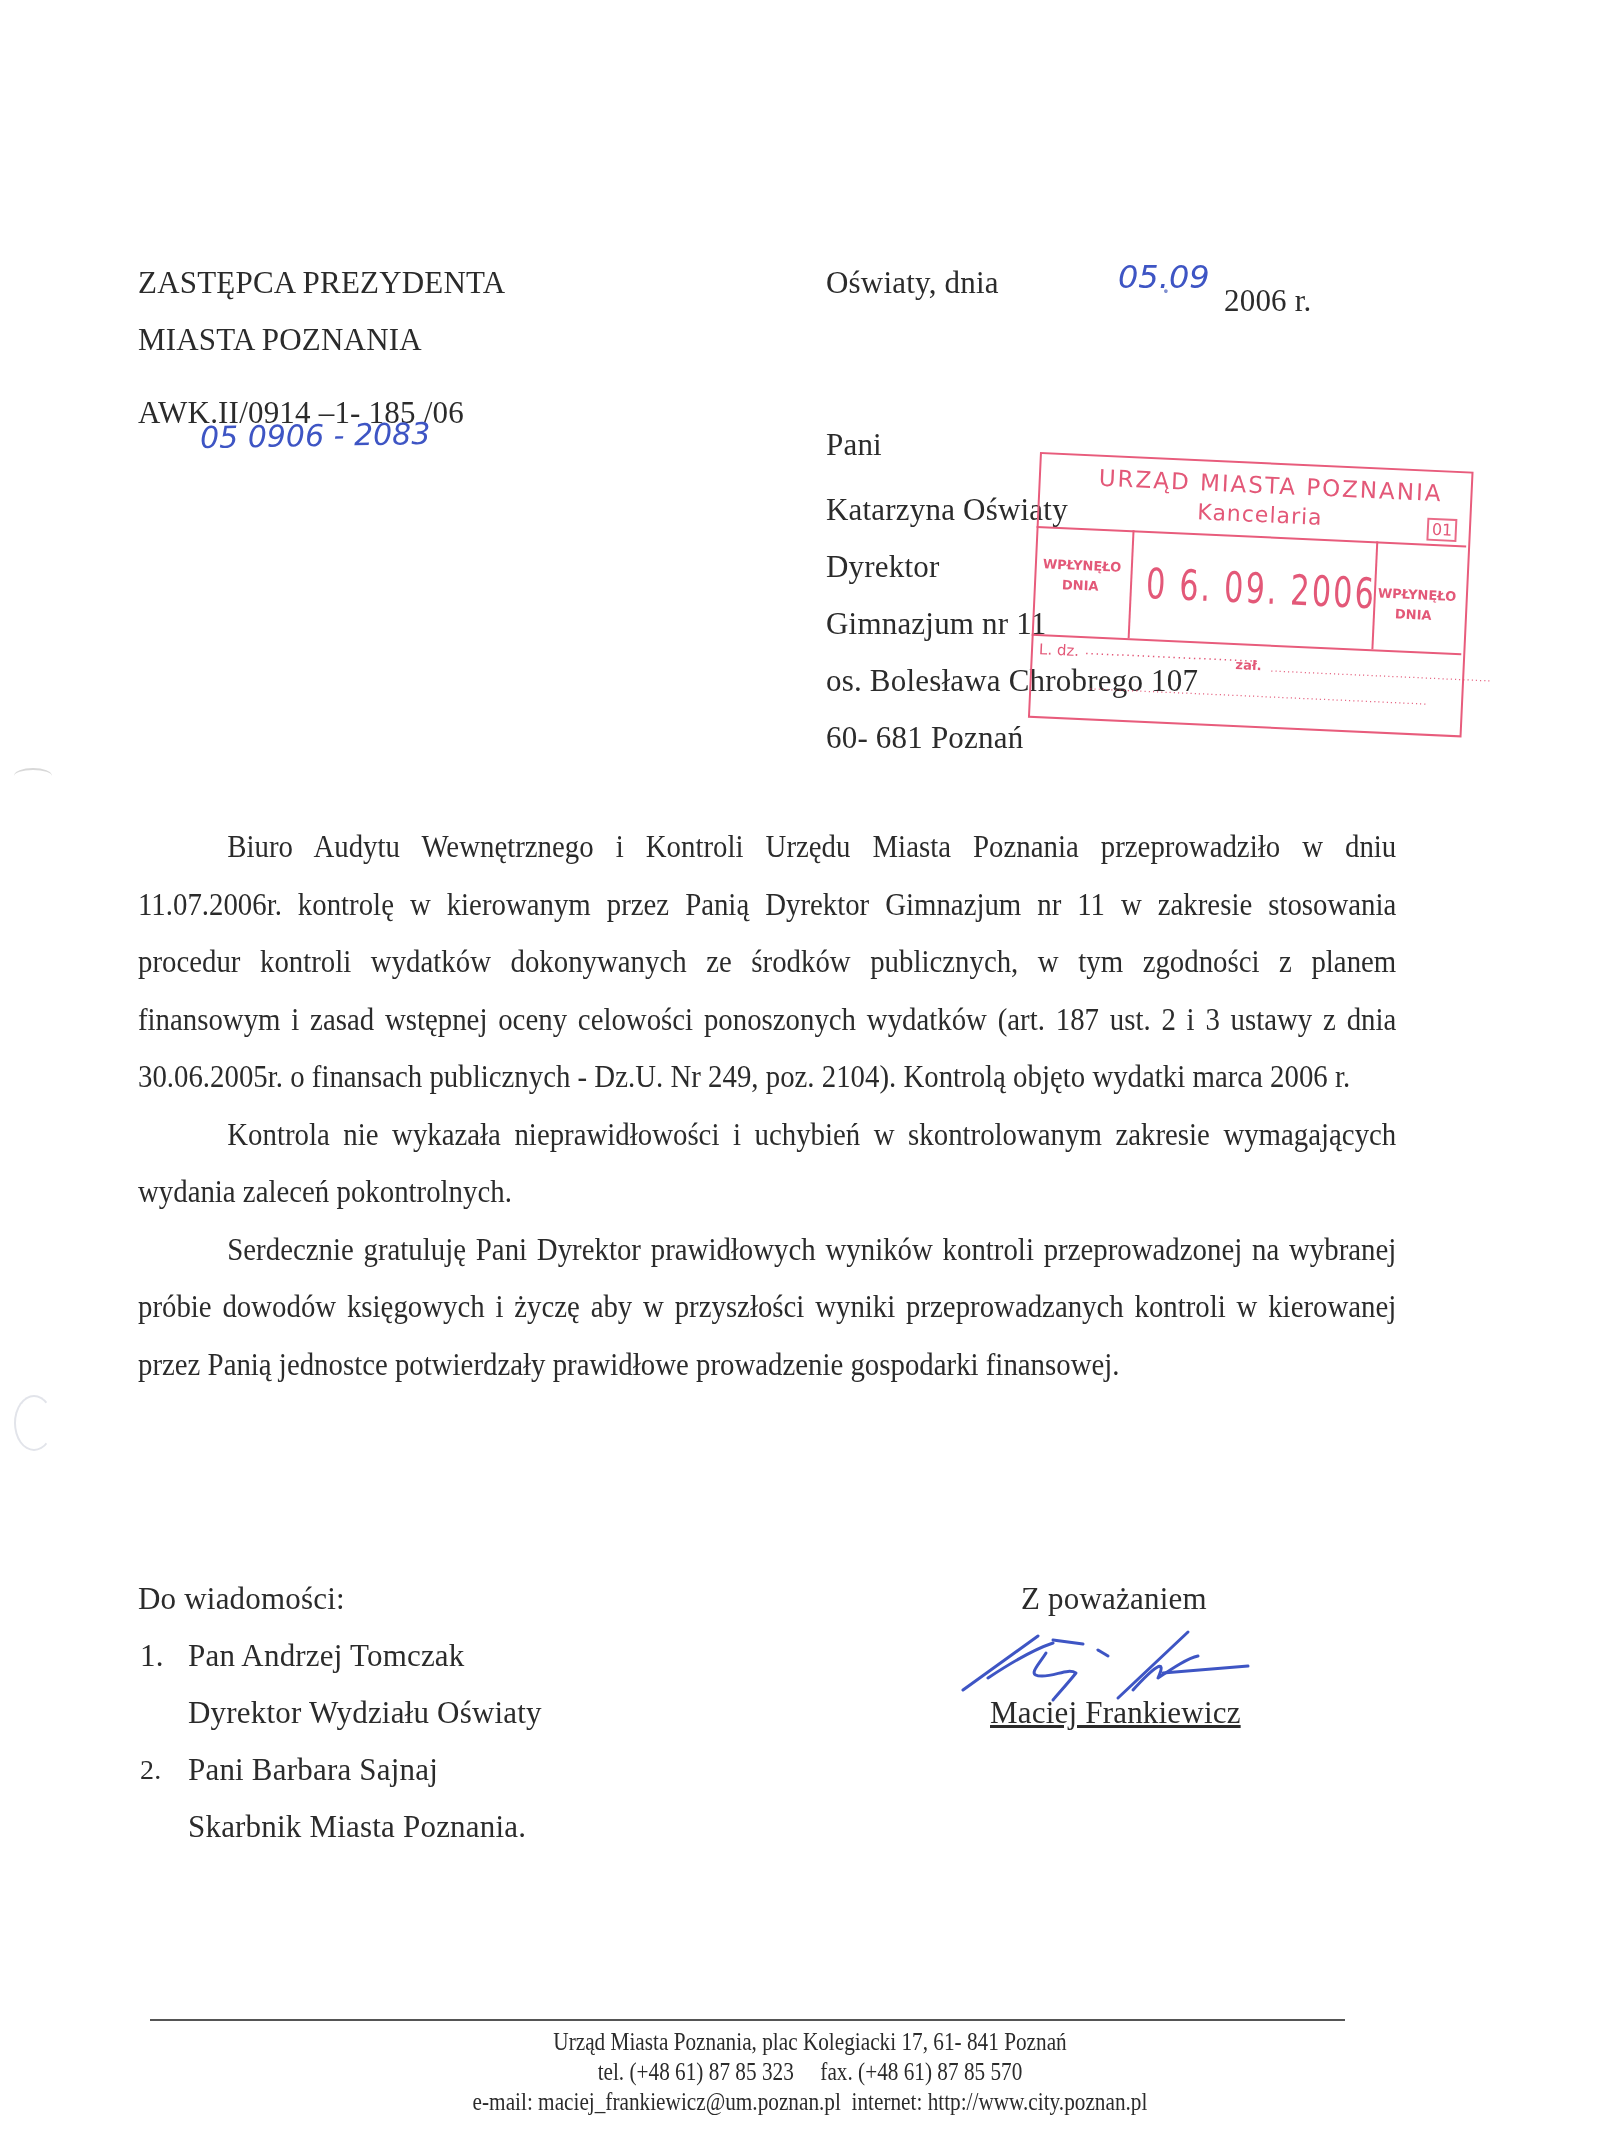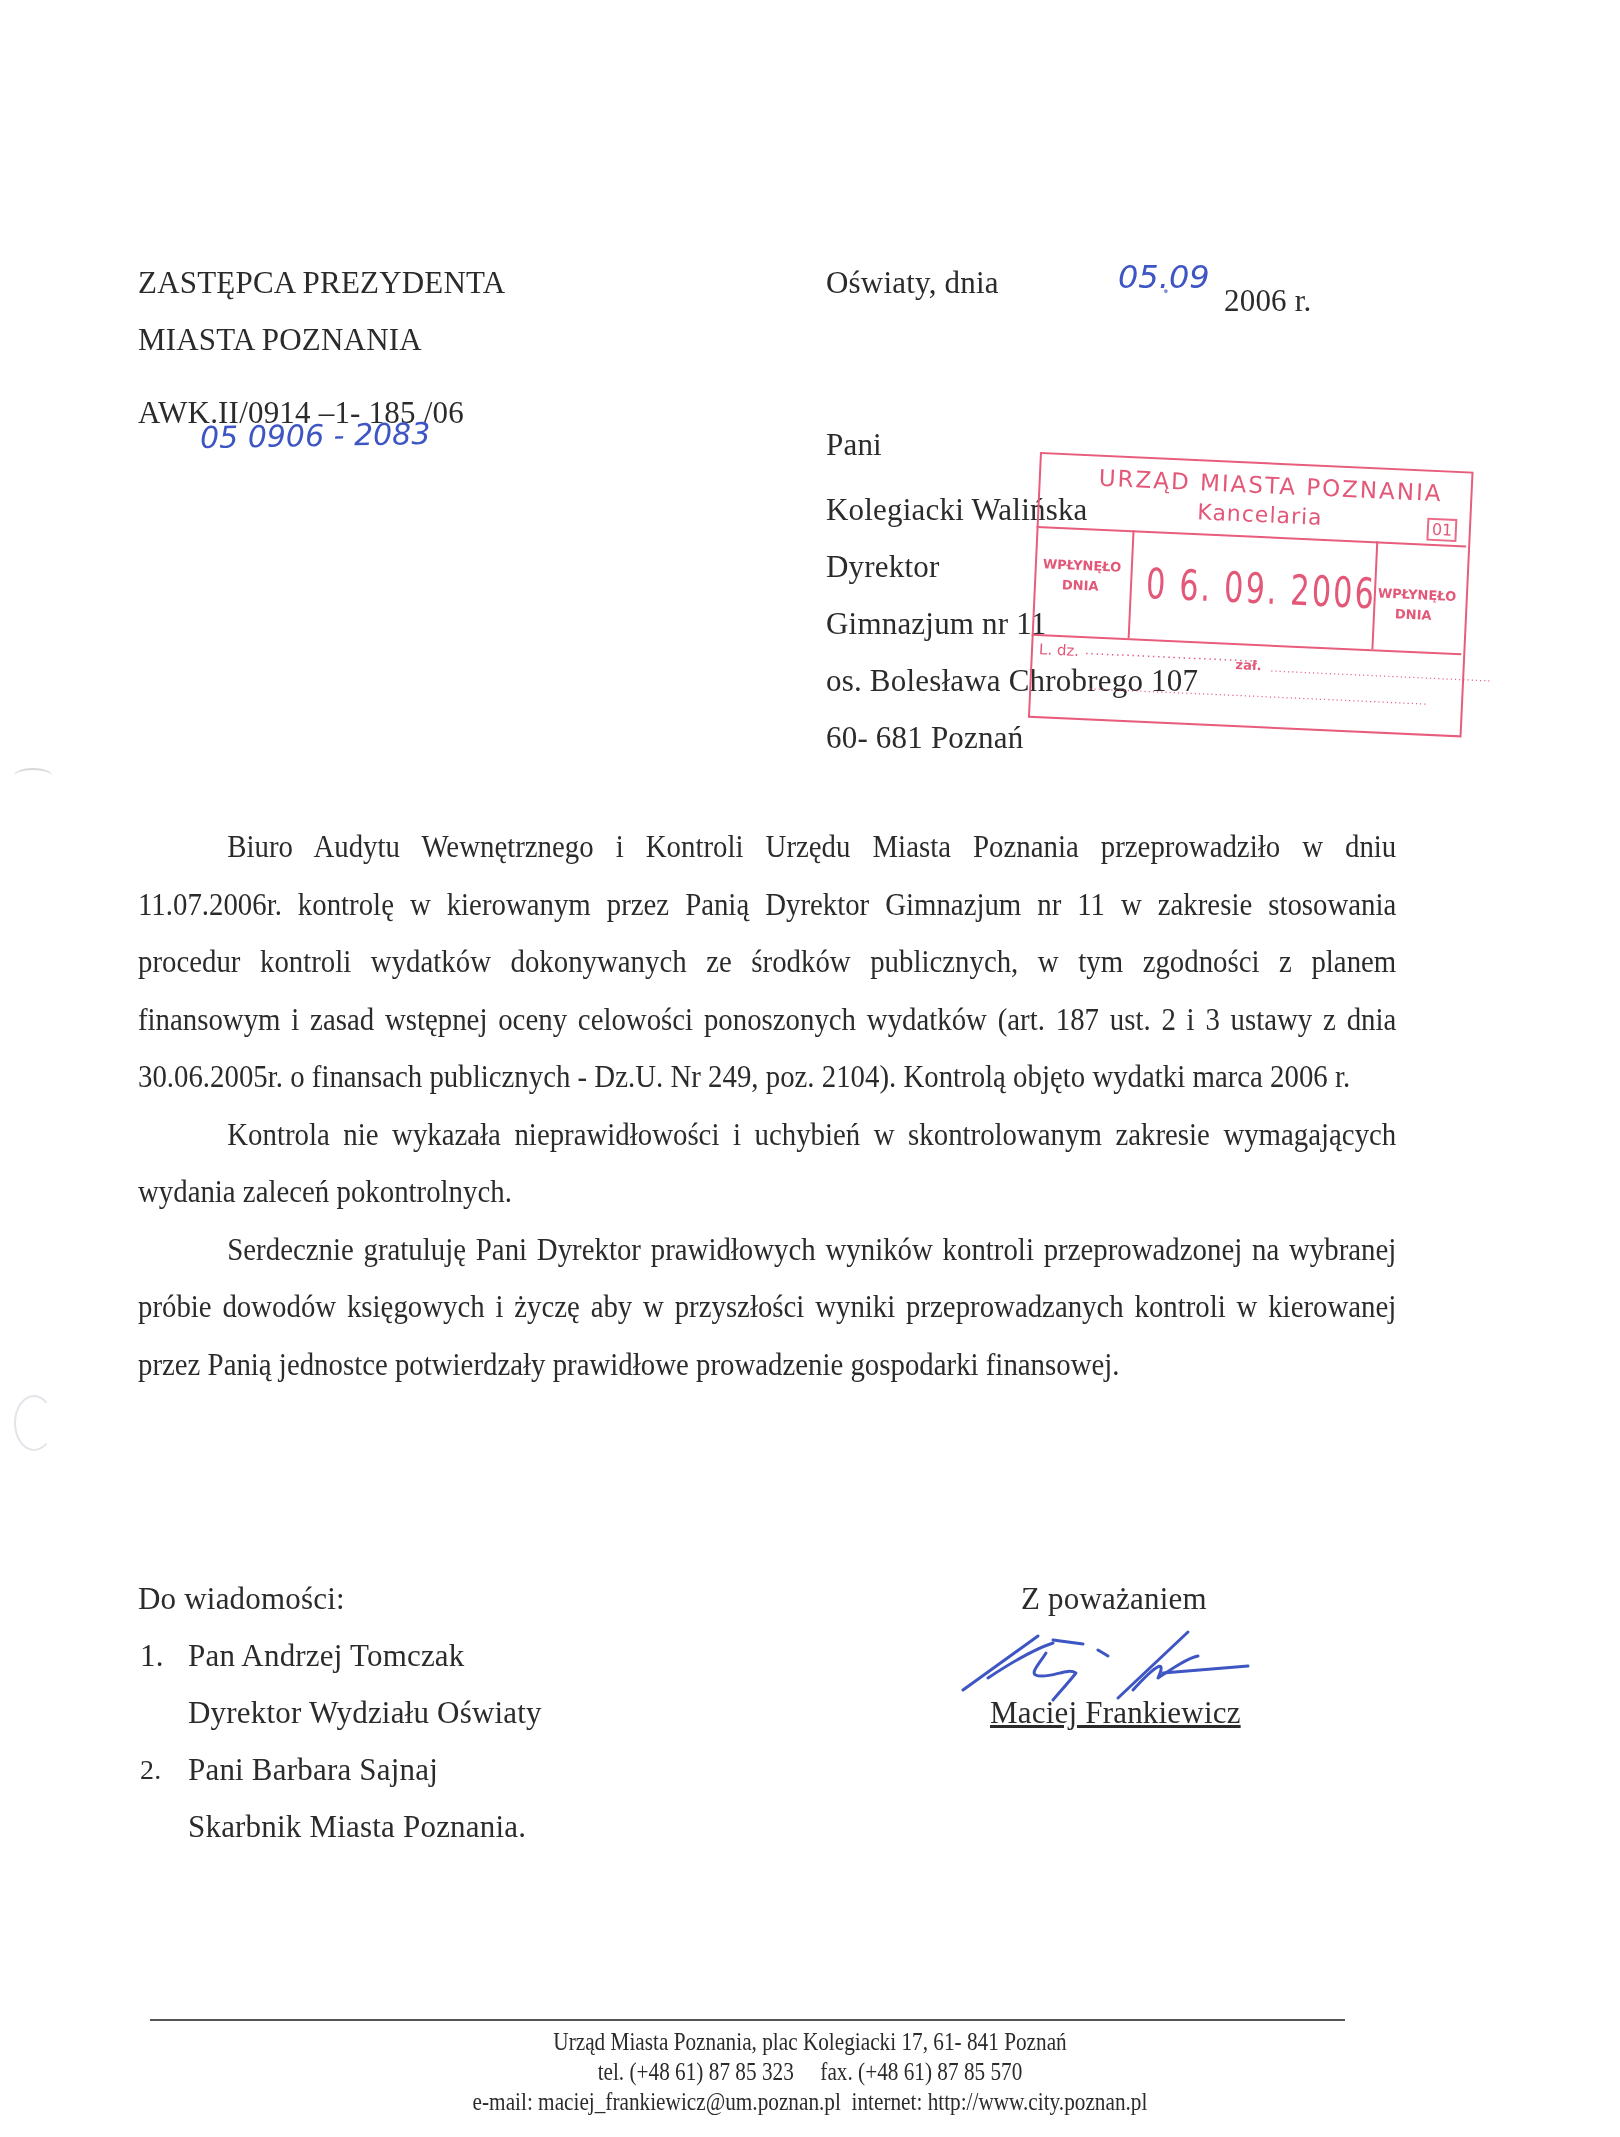--- a/index.html
+++ b/index.html
@@ -32,21 +32,21 @@
 <div class="abs hdr" style="left:138px;top:311px;">MIASTA POZNANIA</div>
 <div class="abs hdr" style="left:138px;top:384px;text-align:center;">AWK.II/0914 –1- 185 /06</div>
 <div class="abs hand" style="left:200px;top:418px;font-size:30px;transform:rotate(-1deg);">05 0906 - 2083</div>
 
 <div class="abs hdr" style="left:826px;top:254px;">Oświaty, dnia</div>
 <div class="abs hand" style="left:1118px;top:258px;font-size:32px;">05.09</div>
 <div class="abs hdr" style="left:1162px;top:254px;color:#8090d0;">.</div>
 <div class="abs hdr" style="left:1188px;top:272px;margin-left:36px;">2006 r.</div>
 
 <div class="abs hdr" style="left:826px;top:416px;">Pani</div>
-<div class="abs hdr" style="left:826px;top:481px;">Kolegiacki Walińska</div>
+<div class="abs hdr" style="left:826px;top:481px;">Katarzyna Oświaty</div>
 <div class="abs hdr" style="left:826px;top:538px;">Dyrektor</div>
 <div class="abs hdr" style="left:826px;top:595px;">Gimnazjum nr 11</div>
 <div class="abs hdr" style="left:826px;top:652px;">os. Bolesława Chrobrego 107</div>
 <div class="abs hdr" style="left:826px;top:709px;">60- 681 Poznań</div>
 
 <div class="stamp">
   <div class="frame" style="left:0;top:0;width:430px;height:262px;"></div>
   <div class="frame" style="left:0;top:74px;width:430px;height:0;border-width:2px 0 0 0;"></div>
   <div class="frame" style="left:0;top:182px;width:430px;height:0;border-width:2px 0 0 0;"></div>
   <div class="frame" style="left:96px;top:74px;width:0;height:108px;border-width:0 0 0 2px;"></div>

